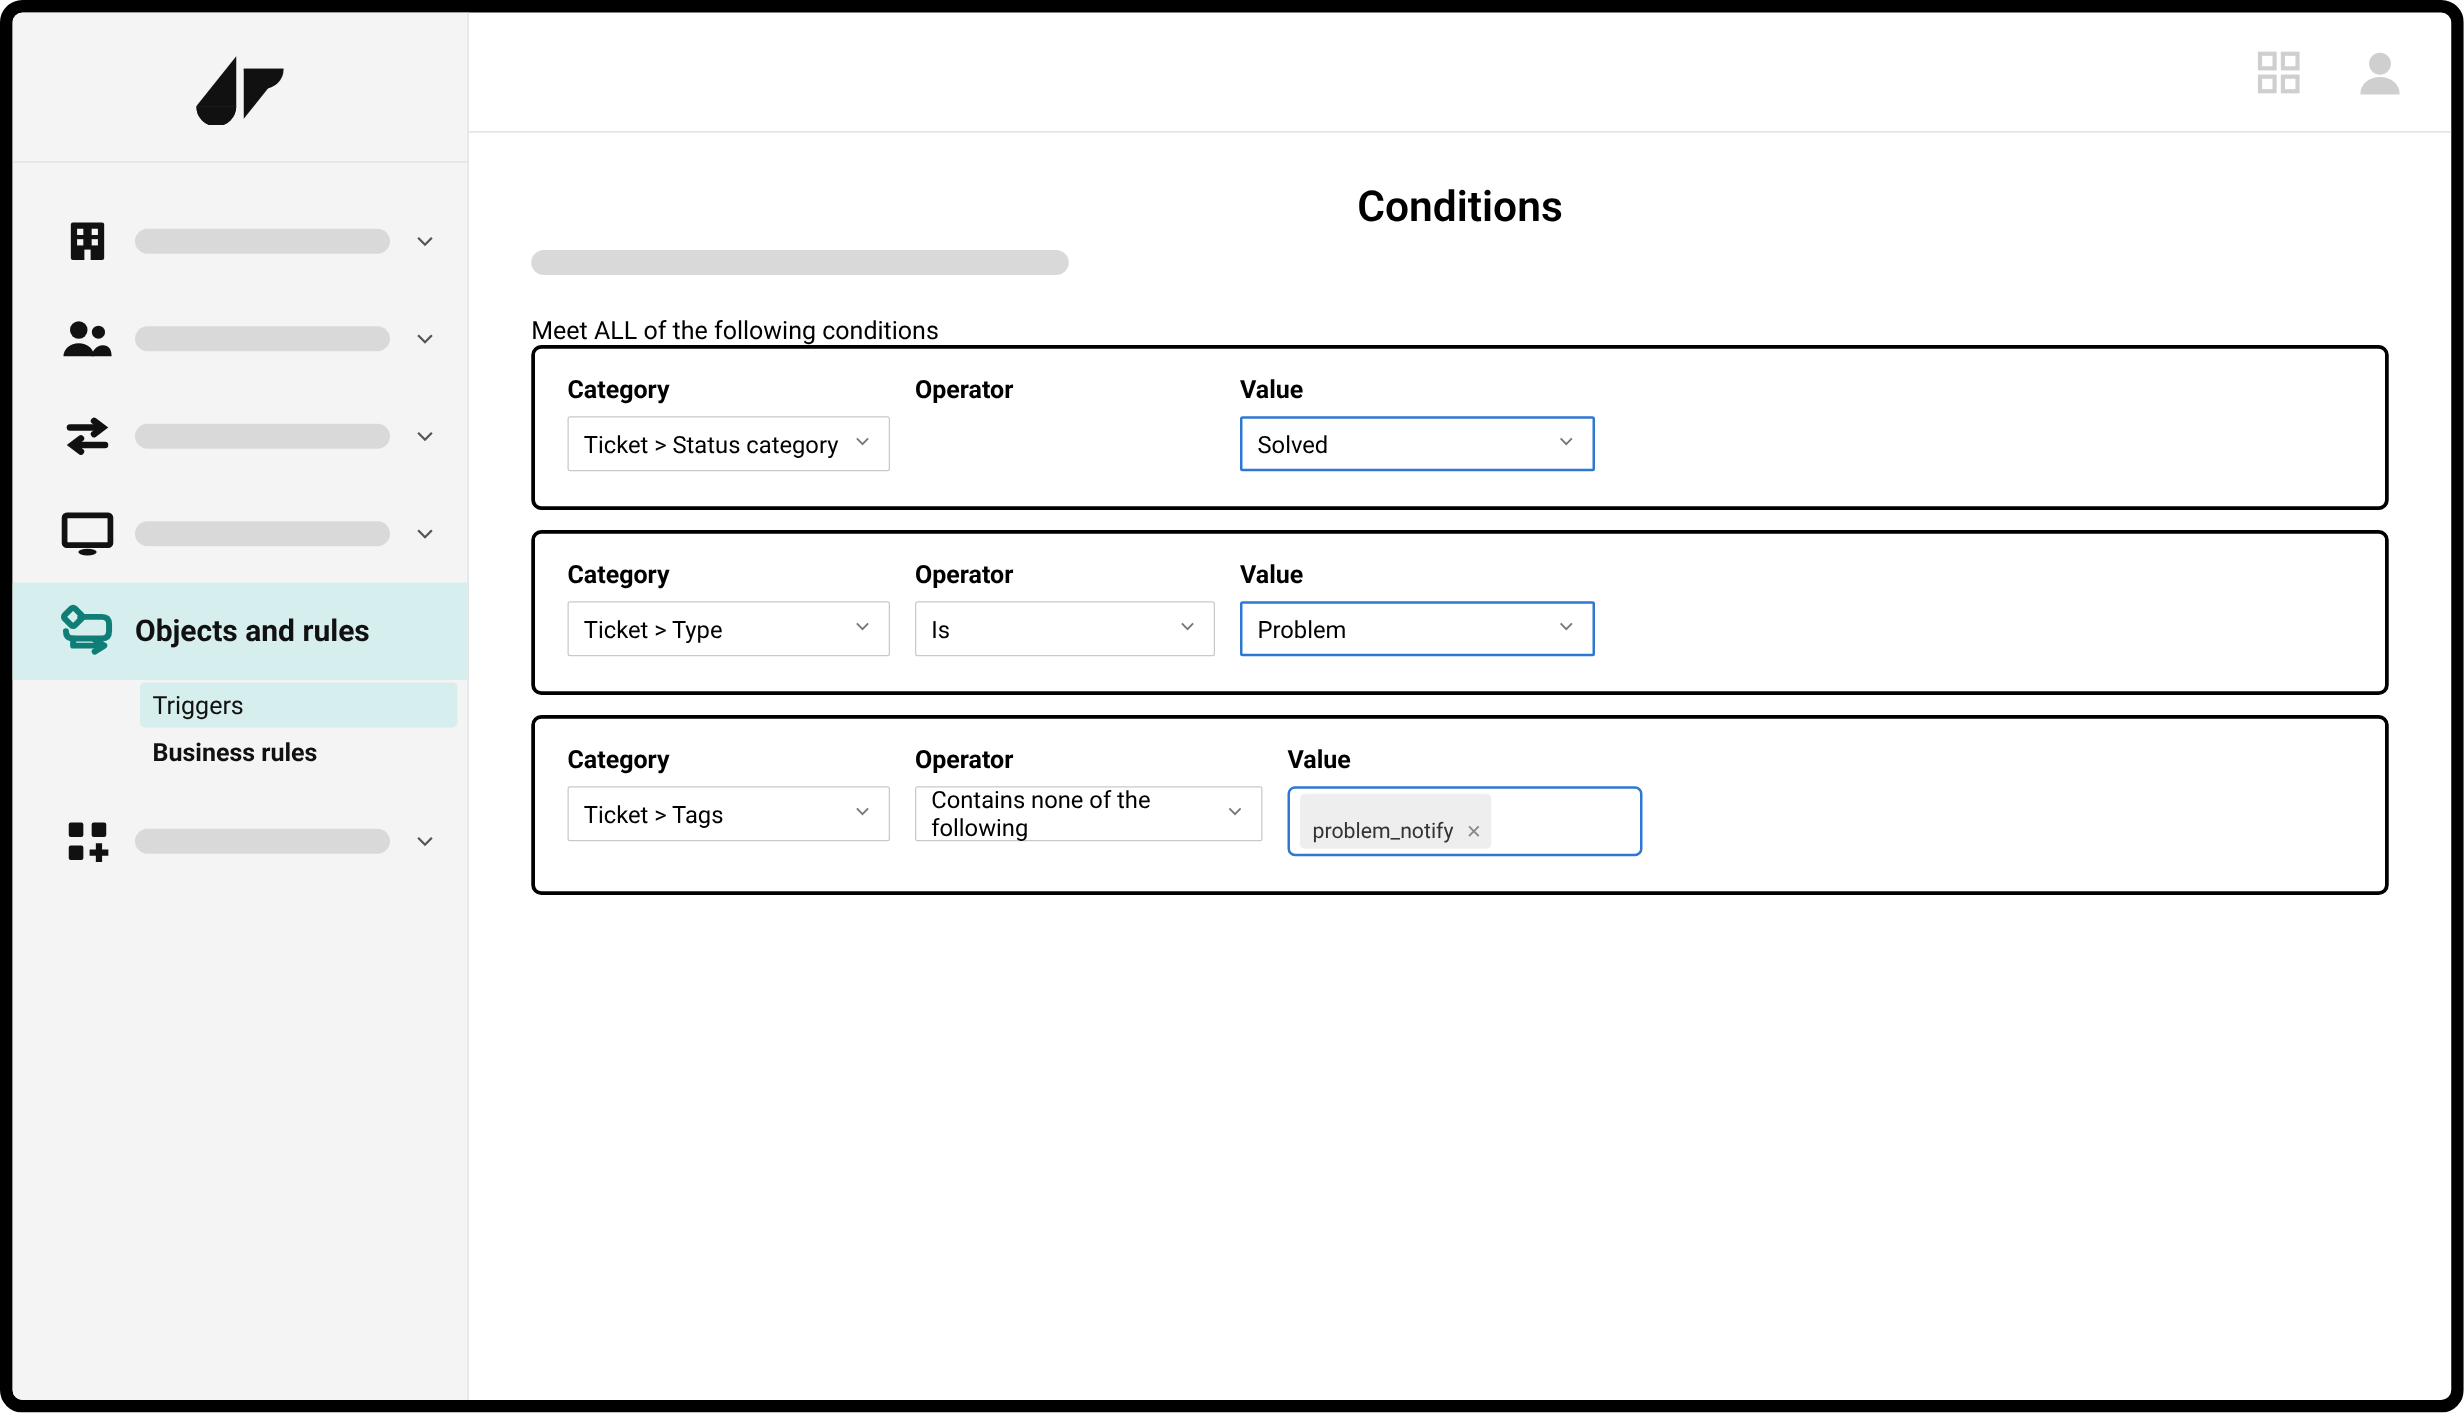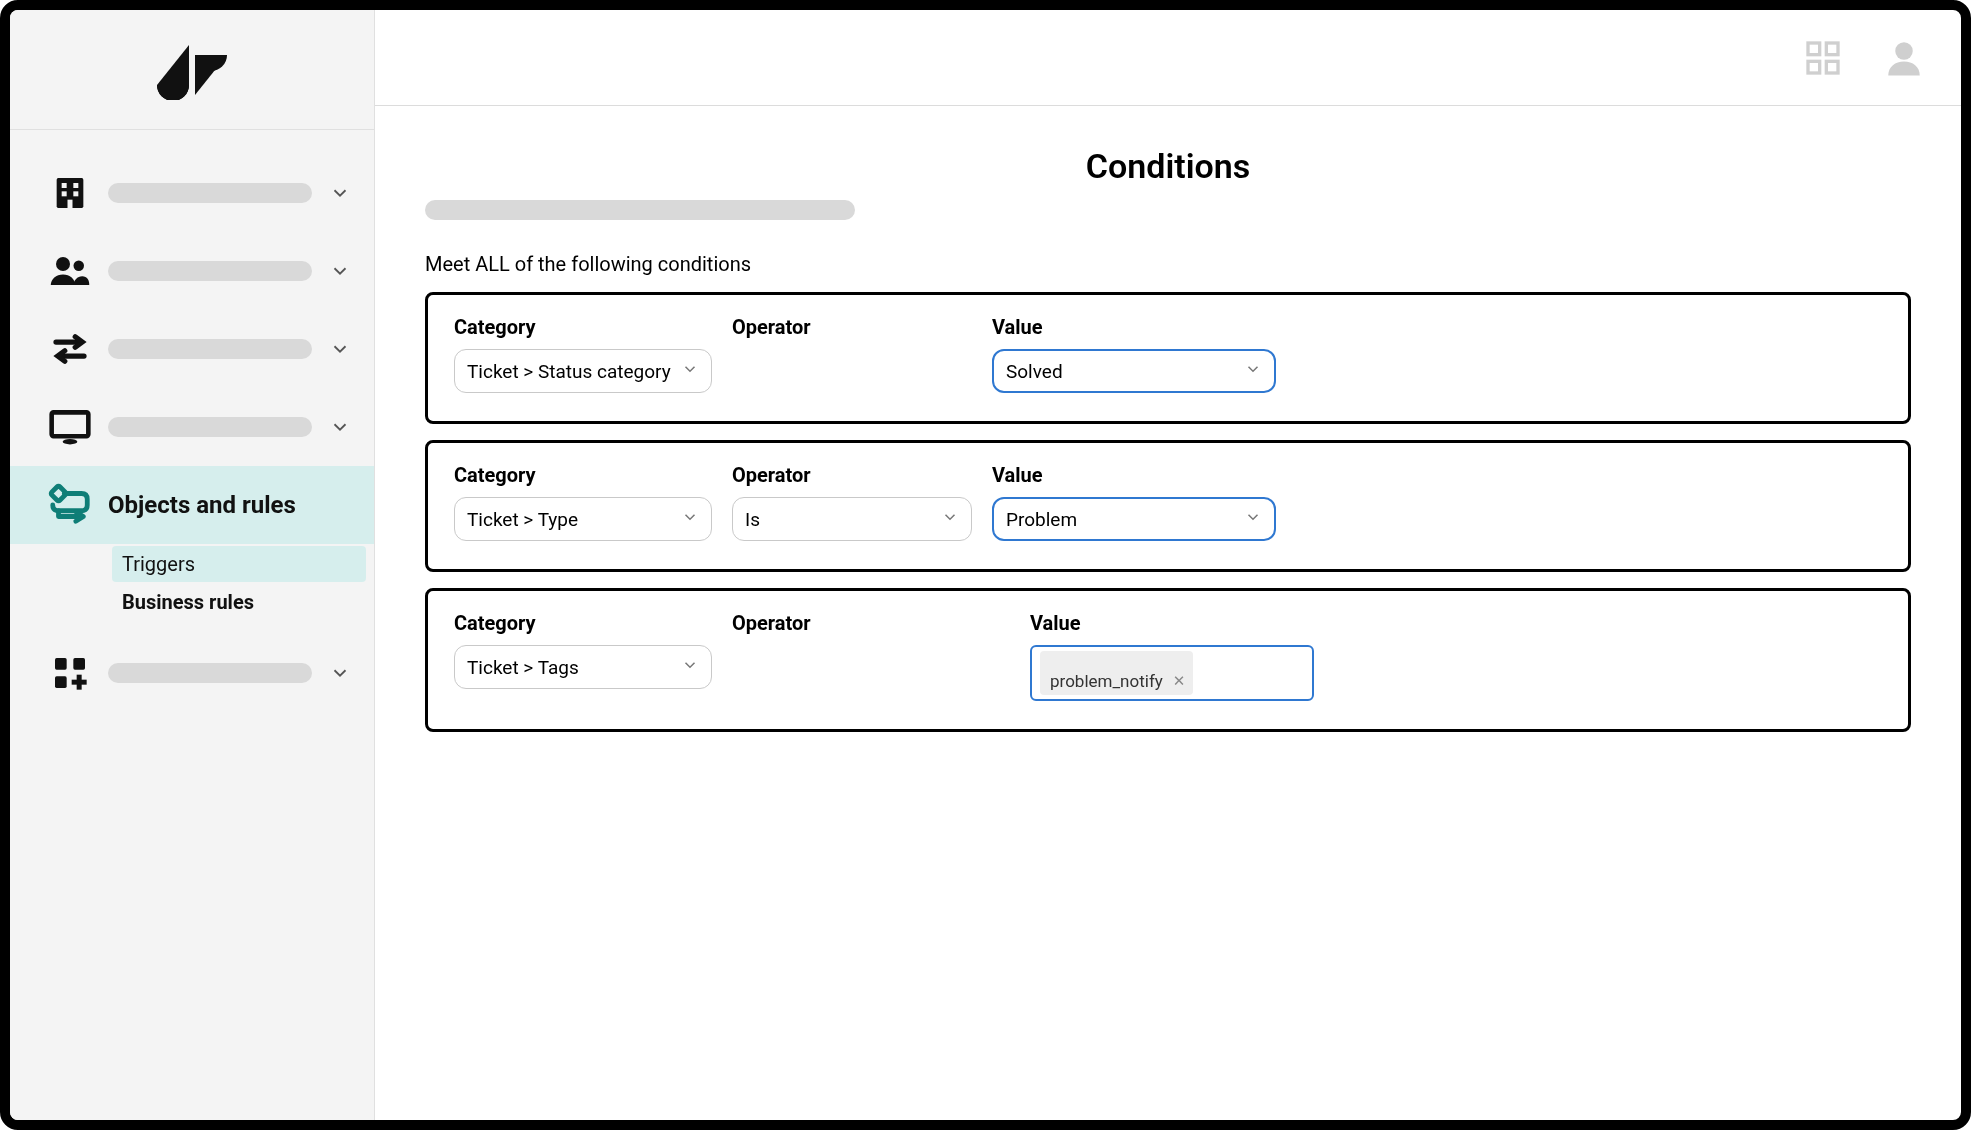--- a/index.html
+++ b/index.html
@@ -124,21 +124,20 @@
     }
     .desc-placeholder {
       height: 20px;
       width: 430px;
       background: #d9d9d9;
       border-radius: 999px;
       margin-bottom: 32px;
     }
     .section-label {
       font-size: 20px;
-      margin-bottom: 16px;
     }
 
     .condition-card {
       border: 3px solid #000000;
       border-radius: 8px;
       padding: 20px 26px 28px 26px;
       margin-bottom: 16px;
       display: flex;
       gap: 20px;
     }
@@ -152,21 +151,21 @@
     .field-group.val { flex: 0 0 284px; }
     .field-group.val-tags { flex: 0 0 284px; }
 
     .field-label {
       font-weight: 700;
       font-size: 20px;
       margin-bottom: 10px;
     }
     .select {
       border: 1px solid #c9c9c9;
-      border-radius: 12px;
+      border-radius: 2px;
       height: 44px;
       display: flex;
       align-items: center;
       justify-content: space-between;
       padding: 0 12px;
       font-size: 19px;
       background: #fff;
       cursor: pointer;
     }
     .select.highlight {
@@ -410,20 +409,26 @@
           <div class="field-label">Category</div>
           <div class="select">
             <span>Ticket &gt; Tags</span>
             <span class="chev-small"><svg viewBox="0 0 24 24" fill="none" stroke="#777" stroke-width="2">
                   <polyline points="6 9 12 15 18 9"></polyline>
                 </svg></span>
           </div>
         </div>
         <div class="field-group op-wide">
           <div class="field-label">Operator</div>
+          <div class="select">
+            <span>Contains none of the following</span>
+            <span class="chev-small"><svg viewBox="0 0 24 24" fill="none" stroke="#777" stroke-width="2">
+                  <polyline points="6 9 12 15 18 9"></polyline>
+                </svg></span>
+          </div>
         </div>
         <div class="field-group val-tags">
           <div class="field-label">Value</div>
           <div class="tag-input">
             <span class="tag">
               <span>problem_notify</span>
               <span class="tag-x">✕</span>
             </span>
           </div>
         </div>

